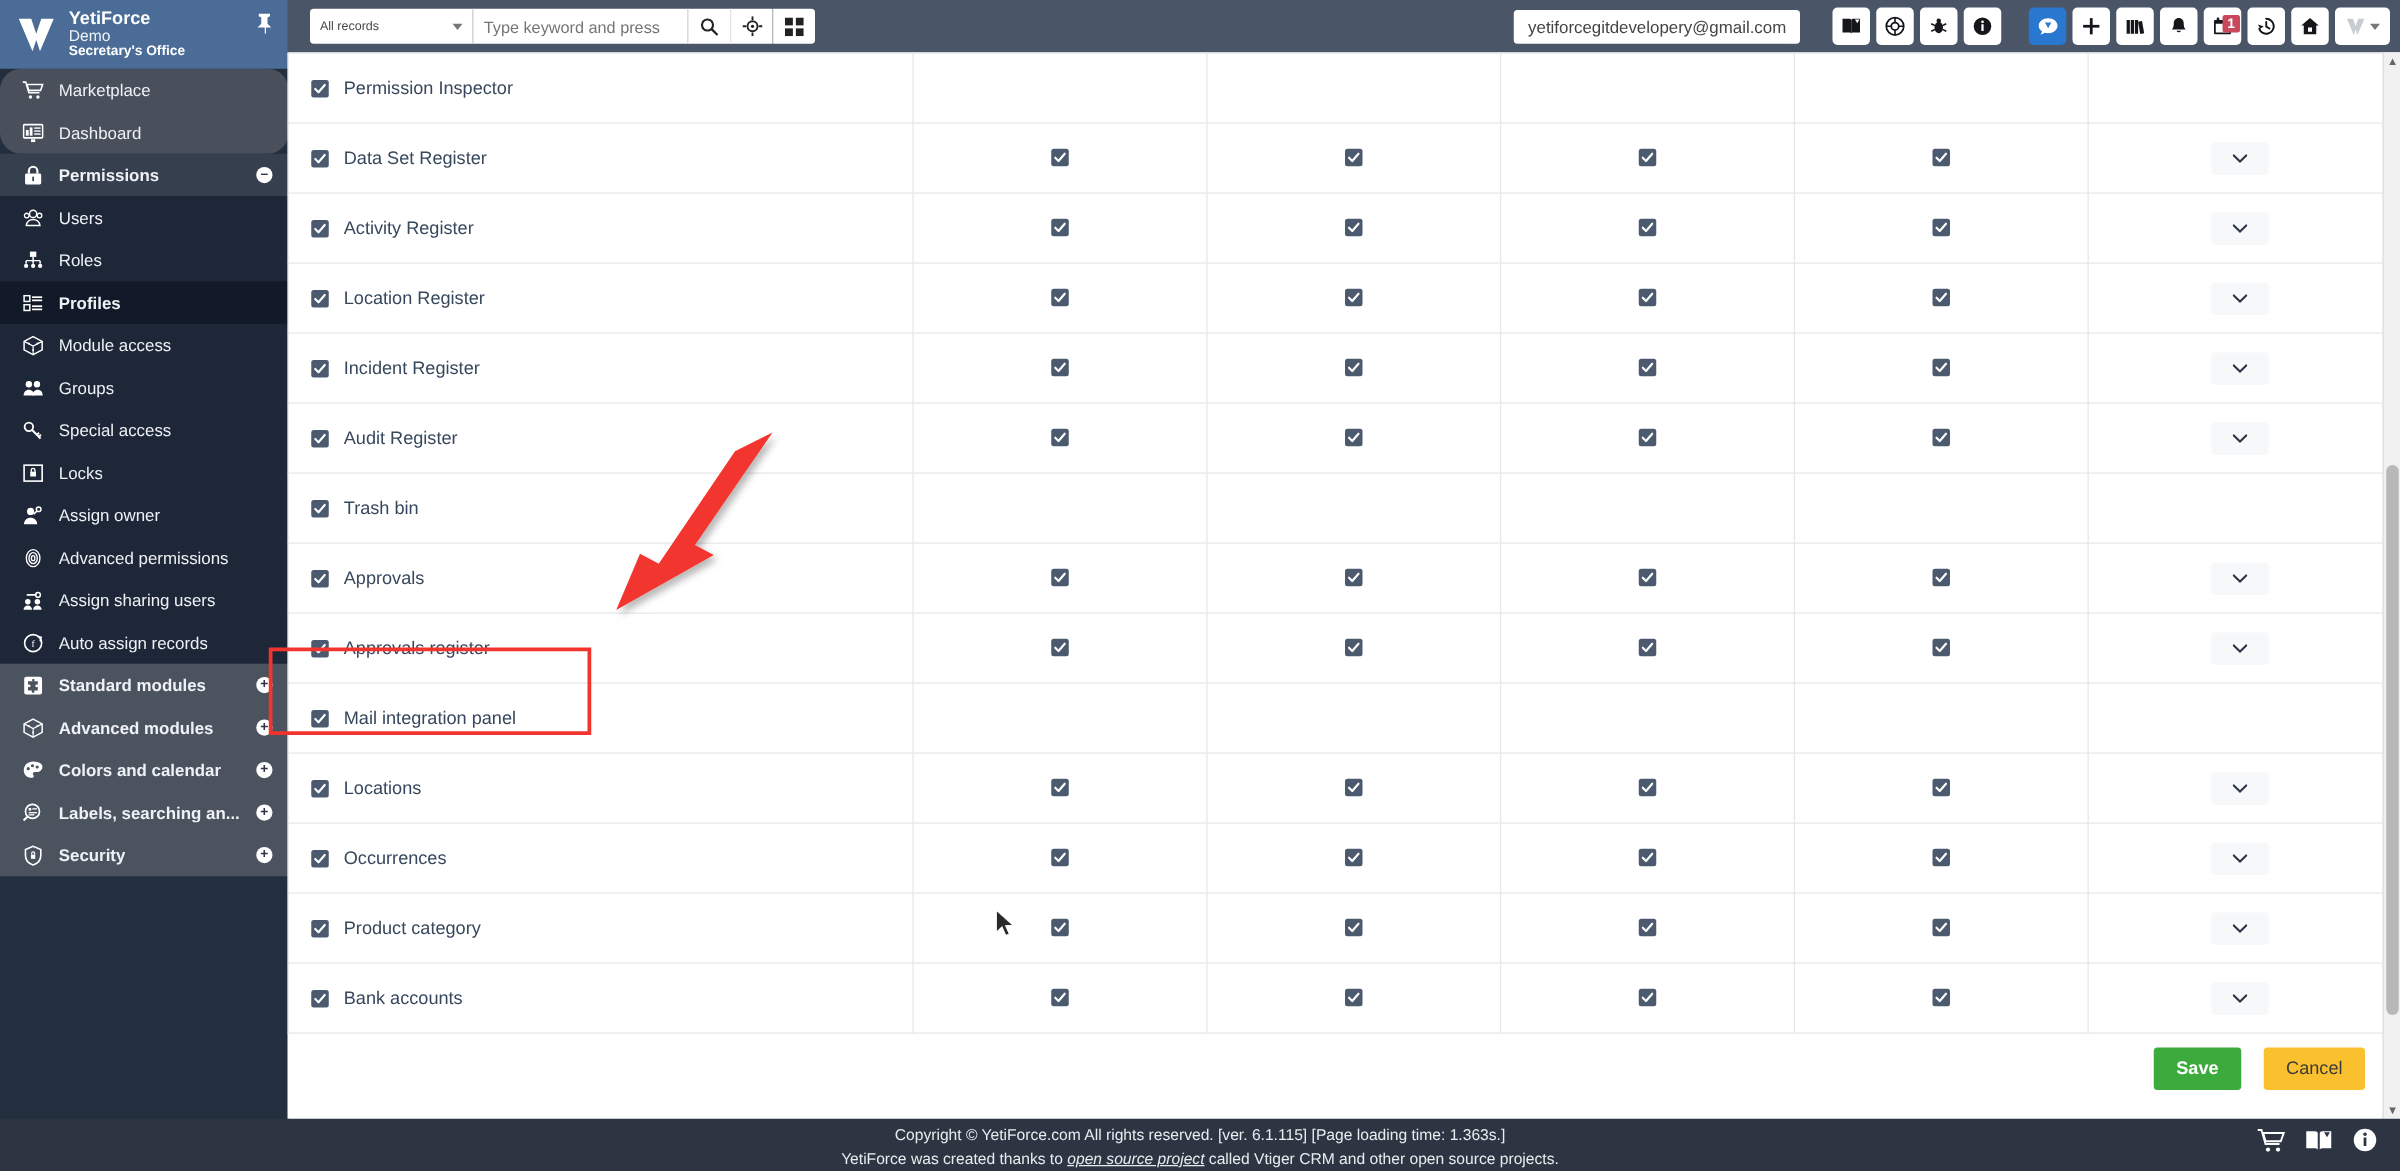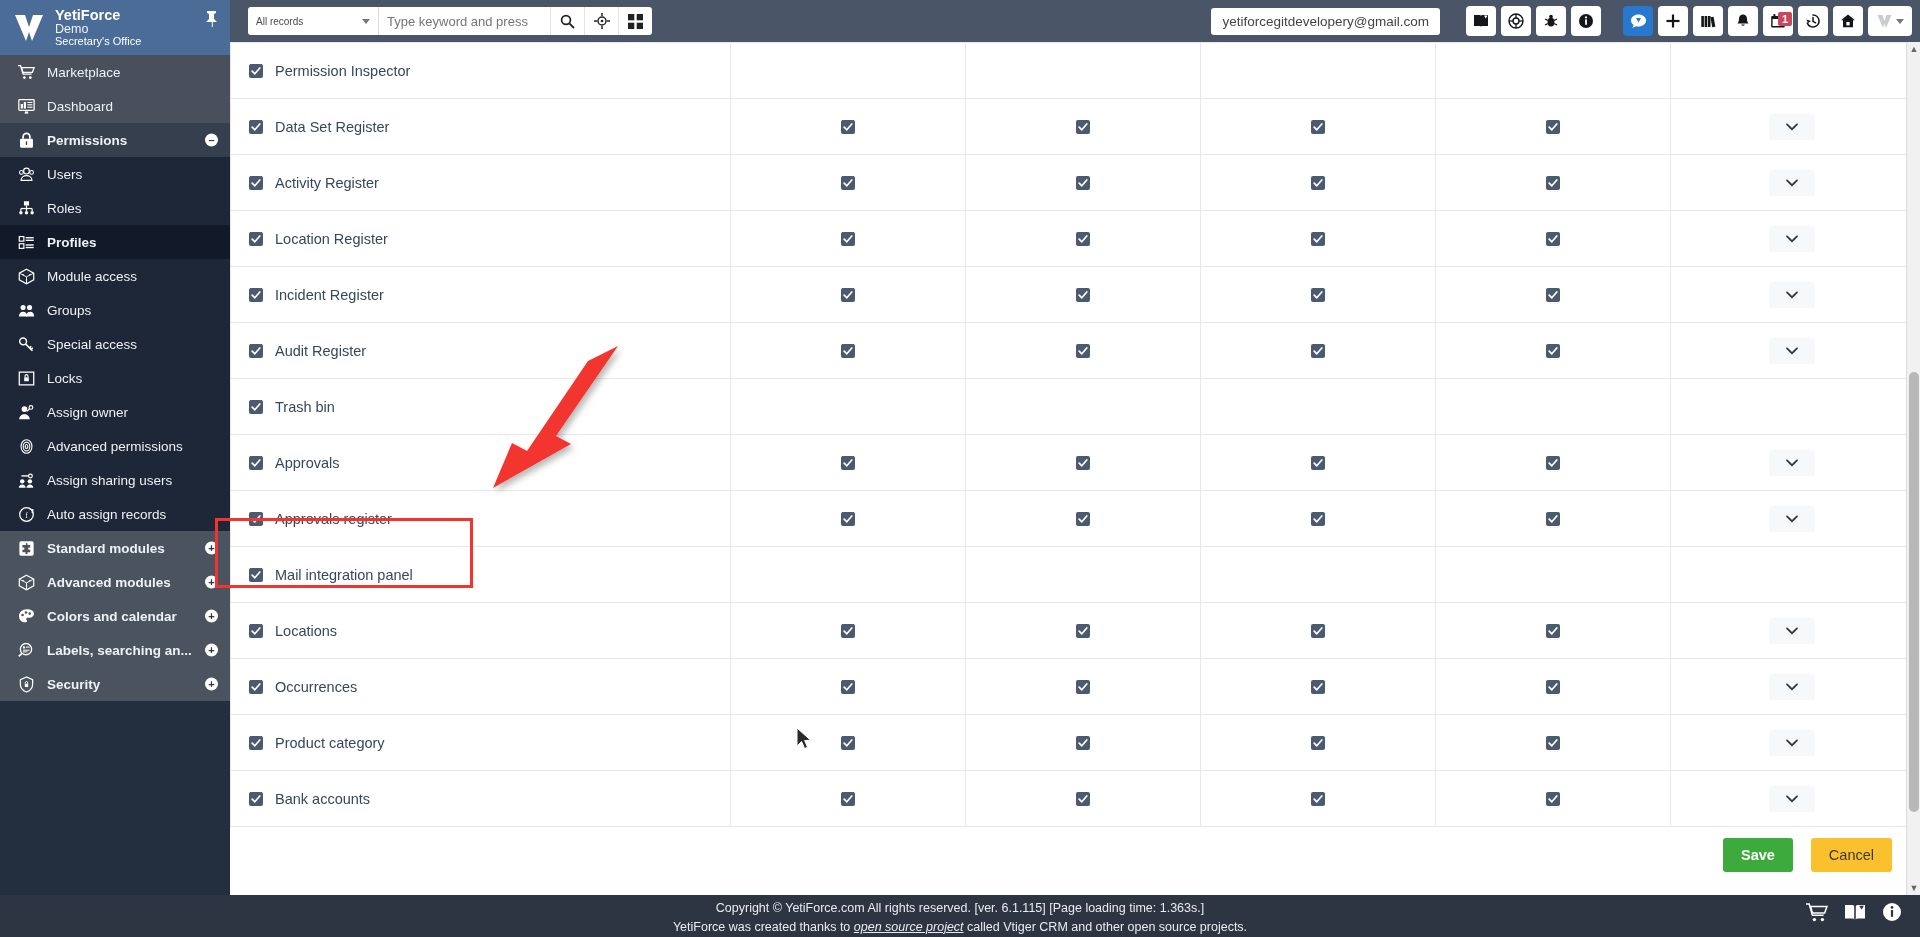--- a/index.html
+++ b/index.html
@@ -17,24 +17,24 @@
   }
   .side-head {
     height: 55px; background: #4a6c96; display: flex; align-items: center;
     padding: 0 10px 0 12px; position: relative;
   }
   .logo-yeti { width: 34px; height: 34px; flex: 0 0 34px; position: relative; }
   .logo-yeti svg { width: 34px; height: 34px; display: block; }
   .side-head-txt { margin-left: 9px; line-height: 1.05; }
   .side-head-txt .t1 { font-size: 14.5px; font-weight: bold; color: #fff; }
   .side-head-txt .t2 { font-size: 12.5px; color: #f0f3f7; }
-  .side-head-txt .t3 { font-size: 11px; color: #fff; font-weight: normal; }
+  .side-head-txt .t3 { font-size: 11px; color: #fff; font-weight: bold; }
   .pin-icon { position: absolute; right: 12px; top: 10px; color: #fff; font-size: 17px; }
 
-  .side-grp-a { background: #49505c; }
+  .side-grp-a { background: #49505c; border-radius: 17px; }
   .side-grp-b { background: #363f4d; }
   .side-grp-c { background: #1e2738; }
   .side-grp-e { background: #4b535f; }
 
   .side-item {
     display: flex; align-items: center; height: 34px; padding: 0 12px 0 13px;
     font-size: 13.5px; color: #eef1f5; white-space: nowrap; position: relative;
   }
   .side-item .ico {
     width: 26px; flex: 0 0 26px; display: flex; align-items: center;

